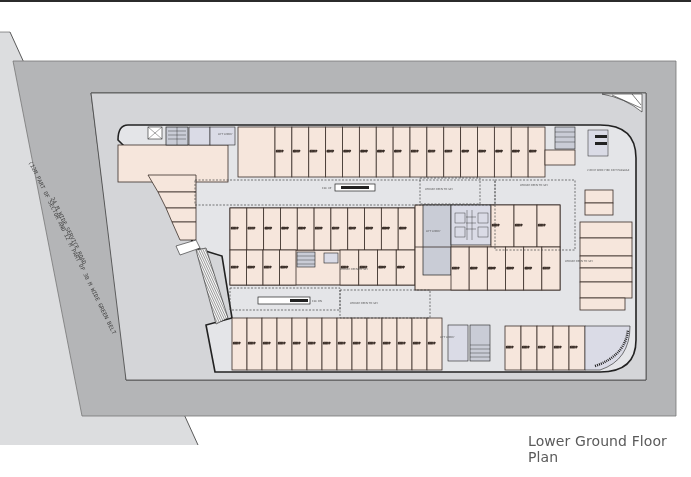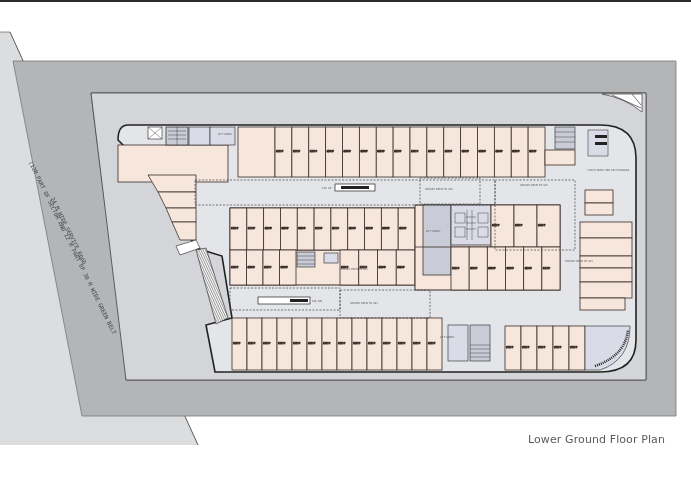--- a/index.html
+++ b/index.html
@@ -1,19 +1,19 @@
 <!DOCTYPE html>
 <html><head>
 <meta charset="utf-8">
 <style>
   html,body{margin:0;padding:0;background:#ffffff;}
   body{width:691px;height:477px;position:relative;overflow:hidden;font-family:"DejaVu Sans",sans-serif;}
   .topbar{position:absolute;left:0;top:0;width:691px;height:2px;background:#2b2b2b;}
   svg.plan{position:absolute;left:0;top:0;}
-  .caption{position:absolute;left:528px;top:433px;font-family:"DejaVu Sans",sans-serif;font-size:11px;color:#5a5a5a;letter-spacing:0.1px;}
+  .caption{position:absolute;left:528px;top:433px;font-family:"DejaVu Sans",sans-serif;font-size:14px;color:#5a5a5a;letter-spacing:0.1px;}
   .road-label{position:absolute;font-family:"DejaVu Sans Mono",monospace;font-size:5.6px;color:#444;white-space:nowrap;transform-origin:0 0;}
   .tiny{font-family:"DejaVu Sans",sans-serif;font-size:2.6px;fill:#6a5a50;}
   .tinyg{font-family:"DejaVu Sans",sans-serif;font-size:2.6px;fill:#555;}
 </style>
 </head>
 <body>
 
 <div class="topbar"></div>
 
 <svg class="plan" width="691" height="477" viewBox="0 0 691 477" xmlns="http://www.w3.org/2000/svg">

